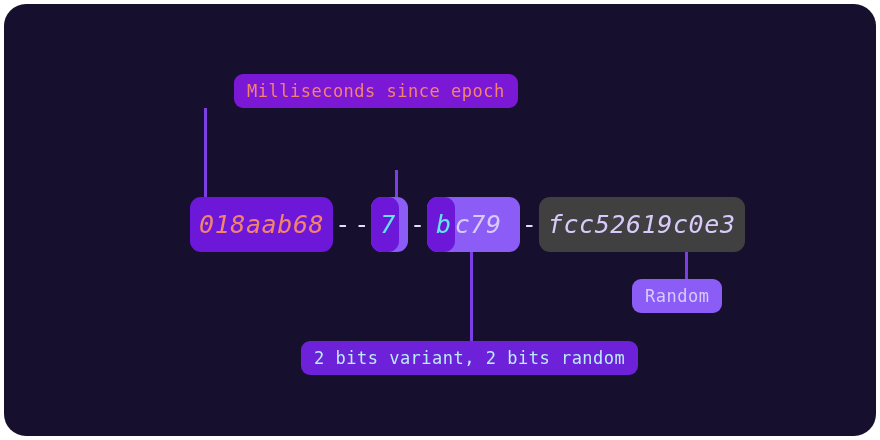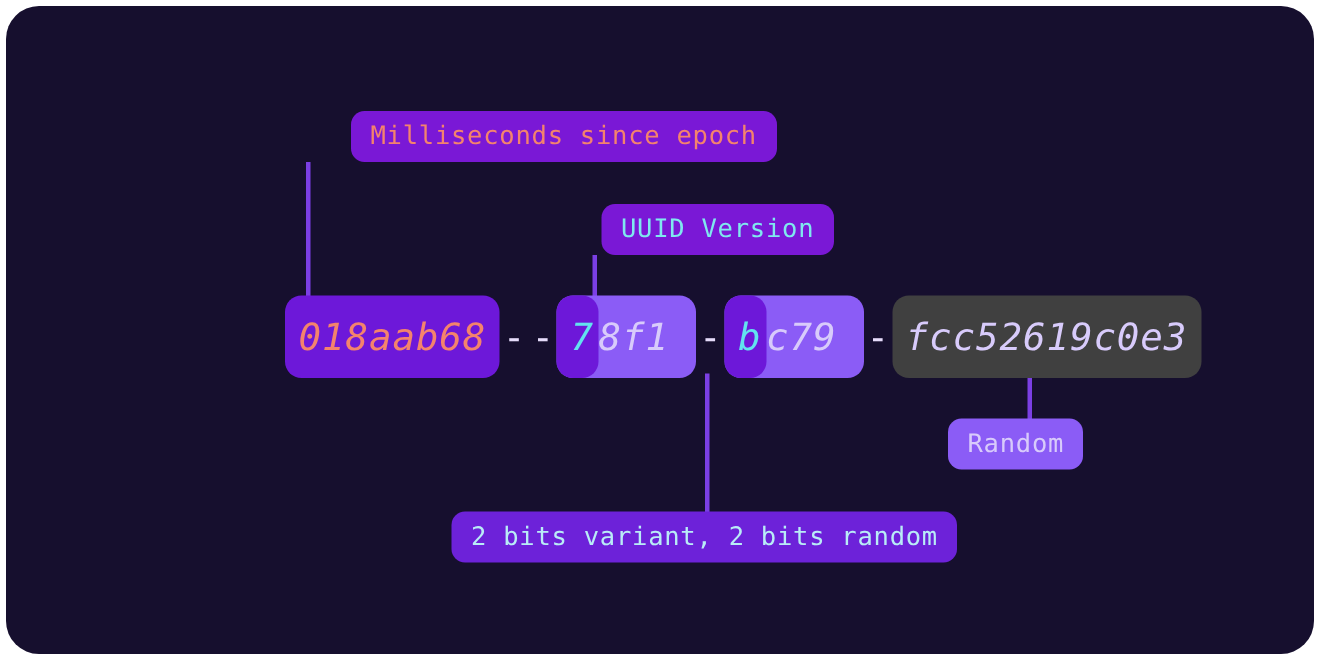--- a/index.html
+++ b/index.html
@@ -125,23 +125,20 @@
   <div class="line v" style="left:391px; top:166px; height:32px;"></div>
 
   <div class="line v" style="left:466px; top:245px; height:96px;"></div>
 
   <div class="line v" style="left:681px; top:245px; height:34px;"></div>
 
   <div class="node chip deep txt-salmon" style="left:186px; top:70px;">
     <span>Milliseconds since epoch</span>
   </div>
 
-  <div class="node chip deep txt-cyan" style="left:353px; top:132px;">
-    <span>UUID Version</span>
-  </div>
 
   <div class="node chip mid txt-ice" style="left:253px; top:337px;">
     <span>2 bits variant, 2 bits random</span>
   </div>
 
   <div class="node chip light txt-lav" style="left:584px; top:275px;">
     <span>Random</span>
   </div>
 
   <div id="uuid-row">
@@ -150,21 +147,20 @@
       <span>018aab68</span>
     </div>
 
     <span class="dash">-</span>
 
 
     <span class="dash">-</span>
 
     <div class="seg split">
       <span class="nibble">7</span>
-      <span class="rest">8f1</span>
     </div>
 
     <span class="dash">-</span>
 
     <div class="seg split">
       <span class="nibble">b</span>
       <span class="rest">c79</span>
     </div>
 
     <span class="dash">-</span>

